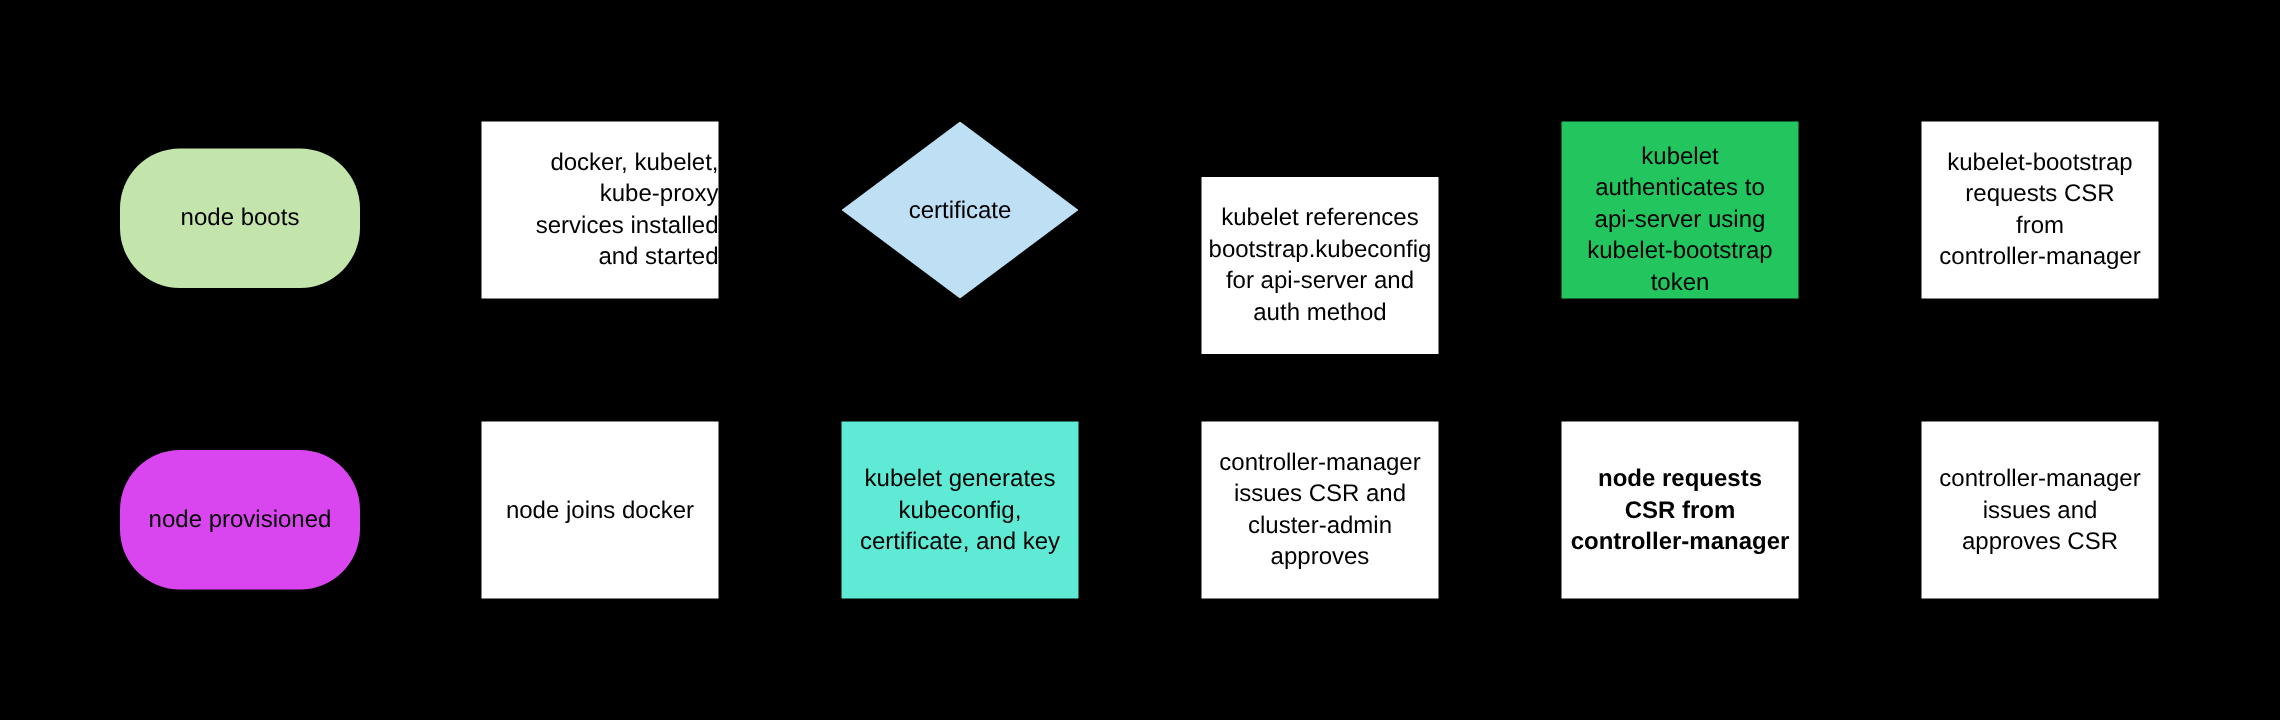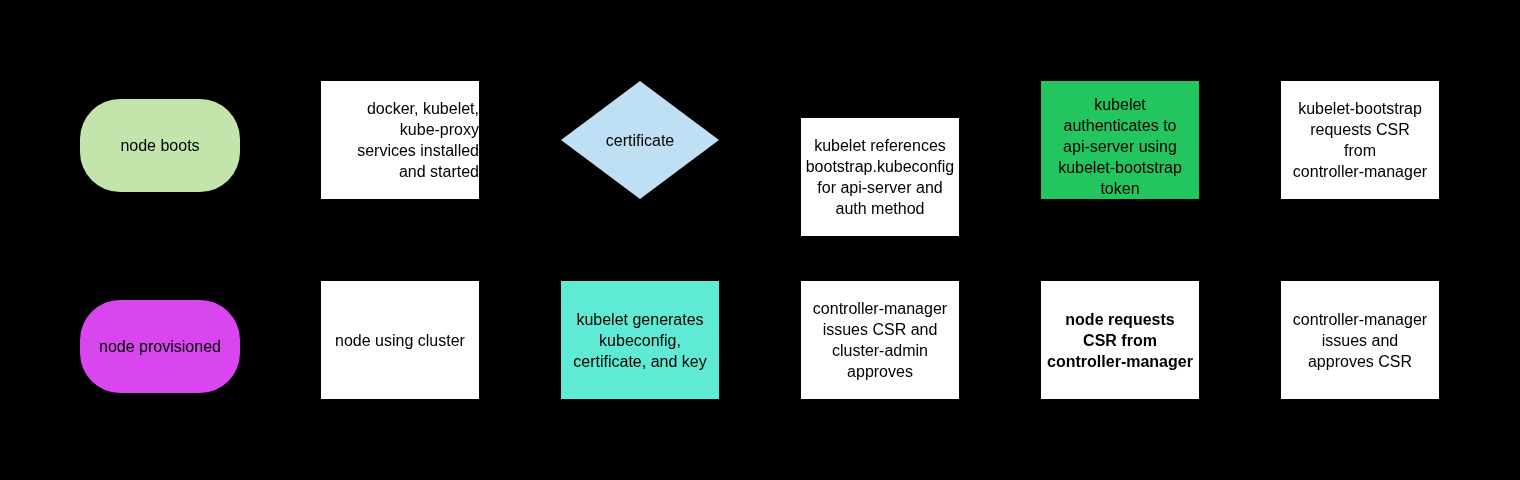--- a/index.html
+++ b/index.html
@@ -99,21 +99,21 @@
 requests CSR
 from
 controller-manager</span>
   </div>
 
   <div class="shape terminator r2-terminator" style="background: #d946ef;">
     <span class="label">node provisioned</span>
   </div>
 
   <div class="shape process r2-p1" style="background: rgb(255, 255, 255);">
-    <span class="label">node using cluster</span>
+    <span class="label">node joins docker</span>
   </div>
 
   <div class="shape process r2-p2" style="background: #5eead4;">
     <span class="label">kubelet generates
 kubeconfig,
 certificate, and key</span>
   </div>
 
   <div class="shape process r2-p3" style="background: rgb(255, 255, 255);">
     <span class="label">controller-manager

